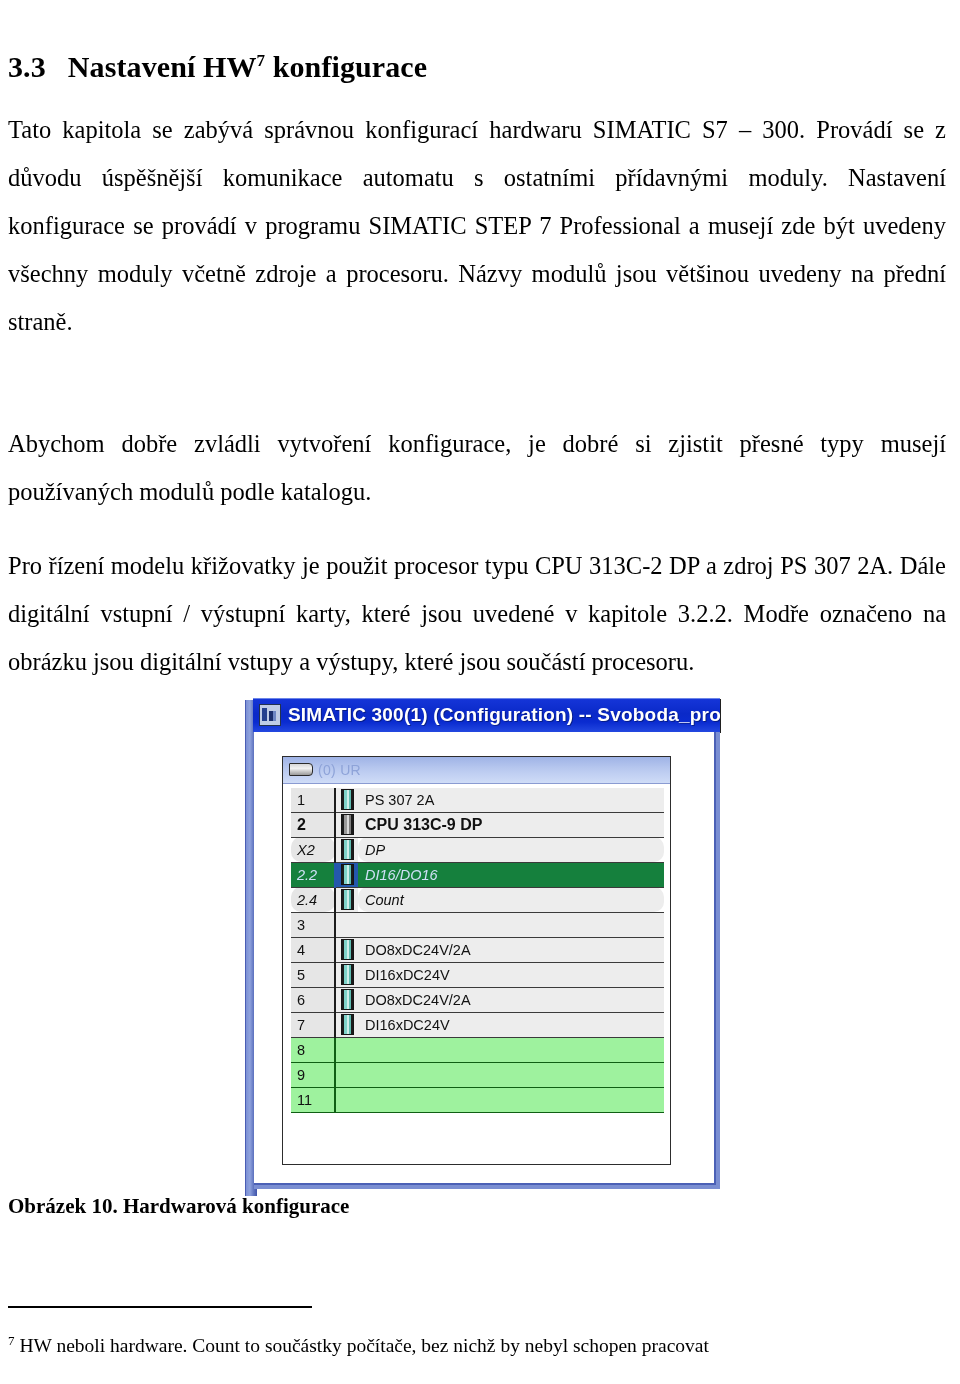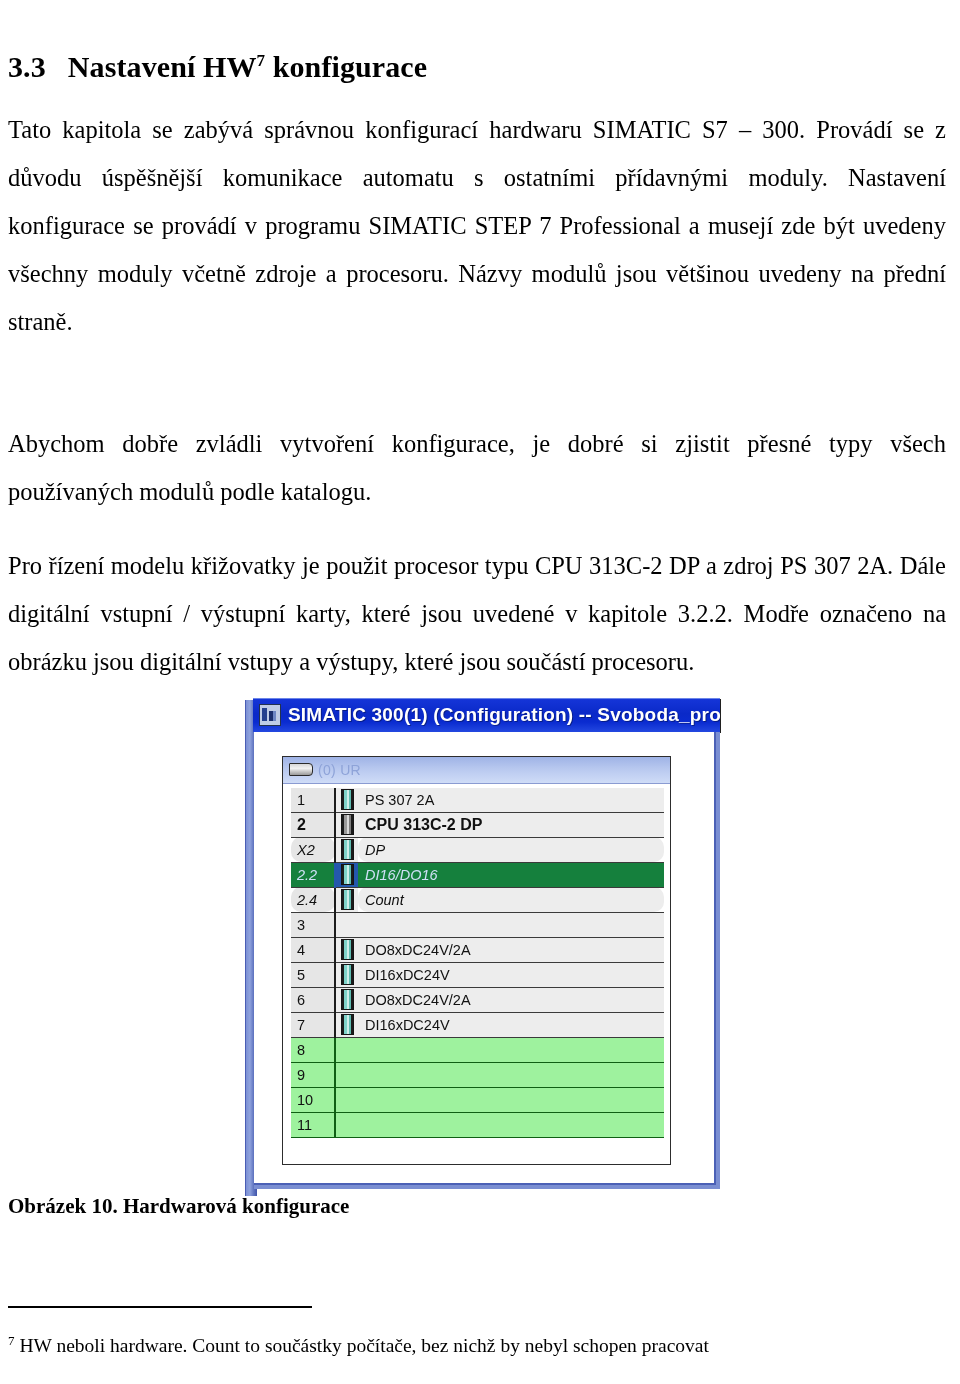--- a/index.html
+++ b/index.html
@@ -316,21 +316,21 @@
 <body>
 
 <div class="page">
 
   <h1 class="heading">
     <span class="num">3.3</span><span>Nastavení HW</span><sup>7</sup> <span>konfigurace</span>
   </h1>
 
   <p class="para first">Tato kapitola se zabývá správnou konfigurací hardwaru SIMATIC S7 – 300. Provádí se z důvodu úspěšnější komunikace automatu s ostatními přídavnými moduly. Nastavení konfigurace se provádí v programu SIMATIC STEP 7 Professional a musejí zde být uvedeny všechny moduly včetně zdroje a procesoru. Názvy modulů jsou většinou uvedeny na přední straně.</p>
 
-  <p class="para gap nostretch">Abychom dobře zvládli vytvoření konfigurace, je dobré si zjistit přesné typy všech používaných modulů podle katalogu.</p>
+  <p class="para gap nostretch">Abychom dobře zvládli vytvoření konfigurace, je dobré si zjistit přesné typy musejí používaných modulů podle katalogu.</p>
 
   <p class="para gap nostretch">Pro řízení modelu křižovatky je použit procesor typu CPU 313C-2 DP a zdroj PS 307 2A. Dále digitální vstupní / výstupní karty, které jsou uvedené v kapitole 3.2.2. Modře označeno na obrázku jsou digitální vstupy a výstupy, které jsou součástí procesoru.</p>
 
   <div class="figure">
     <div class="winwrap">
       <div class="win-frame">
         <div class="frame-left"></div>
       </div>
 
       <div class="titlebar">
@@ -349,21 +349,21 @@
             <table class="rack-table">
               <tbody>
                   <tr>
                     <td class="slot">1</td>
                     <td class="icon"><span class="mod-chip"></span></td>
                     <td class="name">PS 307 2A</td>
                   </tr>
                   <tr class="bold">
                     <td class="slot">2</td>
                     <td class="icon"><span class="mod-chip dark"></span></td>
-                    <td class="name">CPU 313C-2 DP</td>
+                    <td class="name">CPU 313C-9 DP</td>
                   </tr>
                   <tr class="italic">
                     <td class="slot">X2</td>
                     <td class="icon"><span class="mod-chip"></span></td>
                     <td class="name">DP</td>
                   </tr>
                   <tr class="selected">
                     <td class="slot">2.2</td>
                     <td class="icon"><span class="mod-chip"></span></td>
                     <td class="name">DI16/DO16</td>
@@ -402,25 +402,20 @@
                     <td class="slot">8</td>
                     <td class="icon"></td>
                     <td class="name"></td>
                   </tr>
                   <tr class="empty">
                     <td class="slot">9</td>
                     <td class="icon"></td>
                     <td class="name"></td>
                   </tr>
                   <tr class="empty">
-                    <td class="slot">10</td>
-                    <td class="icon"></td>
-                    <td class="name"></td>
-                  </tr>
-                  <tr class="empty">
                     <td class="slot">11</td>
                     <td class="icon"></td>
                     <td class="name"></td>
                   </tr>
                 </tbody>
             </table>
           </div>
 
         </div>
       </div>

